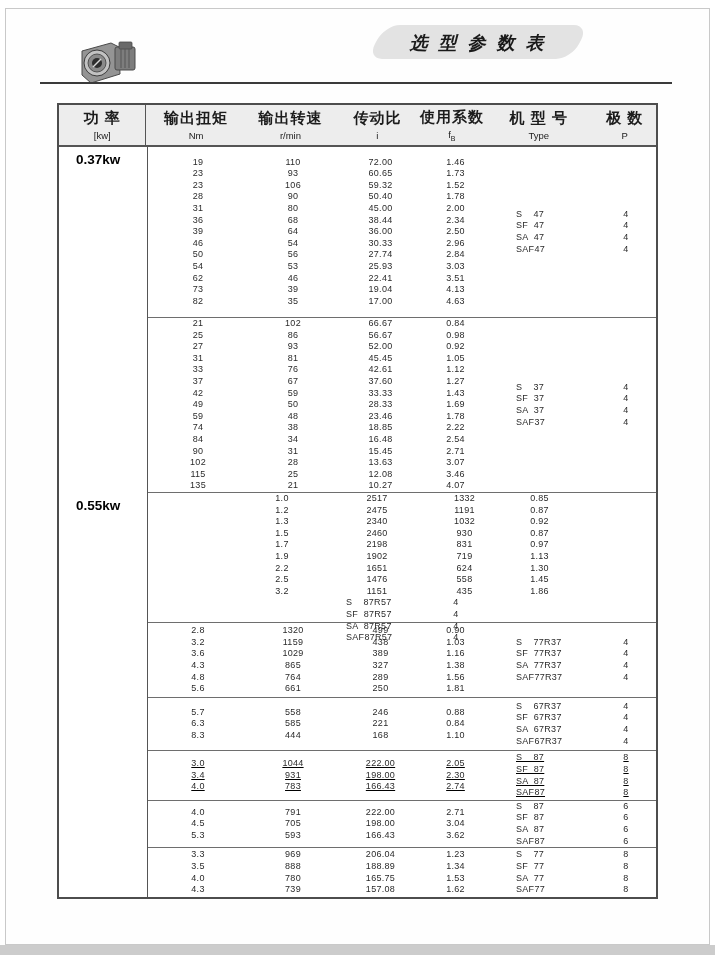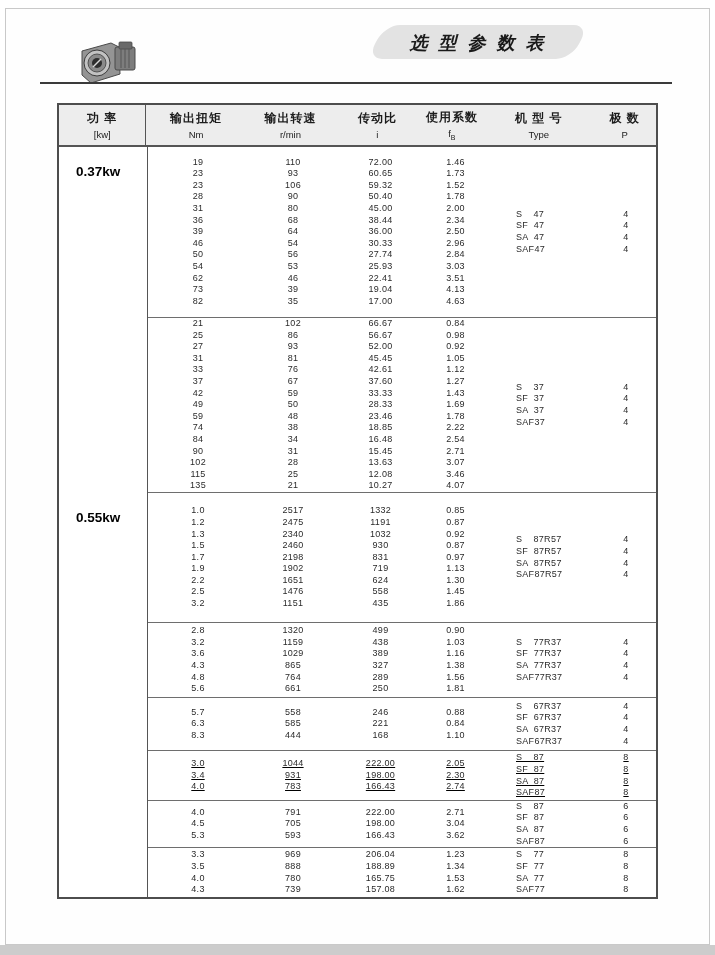--- a/index.html
+++ b/index.html
@@ -21,44 +21,44 @@
   .header-rule { position:absolute; left:40px; top:82px; width:632px; height:2px;
                  background:#3a3a3a; }
 
   
   .sel-table { position:absolute; left:57px; top:103px; width:601px;
                border:2px solid #4d4d4d; background:#ffffff; }
   .thead { display:flex; height:42px; background:#ededed;
            border-bottom:2px solid #555; }
   .th { display:flex; flex-direction:column; justify-content:center; align-items:center;
         gap:2px; color:#1c1c1c; }
-  .th-label { font-weight:bold; font-size:12px; letter-spacing:1px; }
+  .th-label { font-weight:bold; font-size:15px; letter-spacing:1px; }
   .th-unit  { font-size:9.5px; }
   .th-unit sub { font-size:7px; }
   .thead .th:nth-child(1){ width:88px; border-right:1px solid #555; }
   .thead .th:nth-child(2){ width:100px; }
   .thead .th:nth-child(3){ width:90px; }
   .thead .th:nth-child(4){ width:85px; }
   .thead .th:nth-child(5){ width:65px; }
   .thead .th:nth-child(6){ width:110px; }
   .thead .th:nth-child(7){ width:63px; }
 
   .tbody { margin-left:88px; border-left:1px solid #555; }
   .block { position:relative; display:flex; align-items:center; }
   .block + .block { border-top:1px solid #6e6e6e; }
   .tbody .block:nth-child(1){ height:170px; }
   .tbody .block:nth-child(2){ height:175px; }
-  .tbody .block:nth-child(3){ height:130px; }
+  .tbody .block:nth-child(3){ height:130px;flex-direction:column; }
   .tbody .block:nth-child(4){ height:75px; }
   .tbody .block:nth-child(5){ height:53px; }
   .tbody .block:nth-child(6){ height:50px;text-decoration:underline; }
   .tbody .block:nth-child(7){ height:47px; }
   .tbody .block:nth-child(8){ height:50px; }
 
-  .power-label { position:absolute; left:-89px; top:17px; width:88px;
+  .power-label { position:absolute; left:-89px; top:5px; width:88px;
                  padding-left:17px; font-weight:bold; font-size:13.5px; color:#000; }
 
   .data-rows { width:340px; display:flex; flex-direction:column; }
   .type-rows { width:168px; display:flex; flex-direction:column; }
   .drow, .trow { display:flex; height:11.6px; line-height:11.6px;
                  font-size:9px; color:#2a2a2a; letter-spacing:0.3px; }
   .dcell { text-align:center; }
   .drow .dcell:nth-child(1){ width:100px; }
   .drow .dcell:nth-child(2){ width:90px; }
   .drow .dcell:nth-child(3){ width:85px; }

